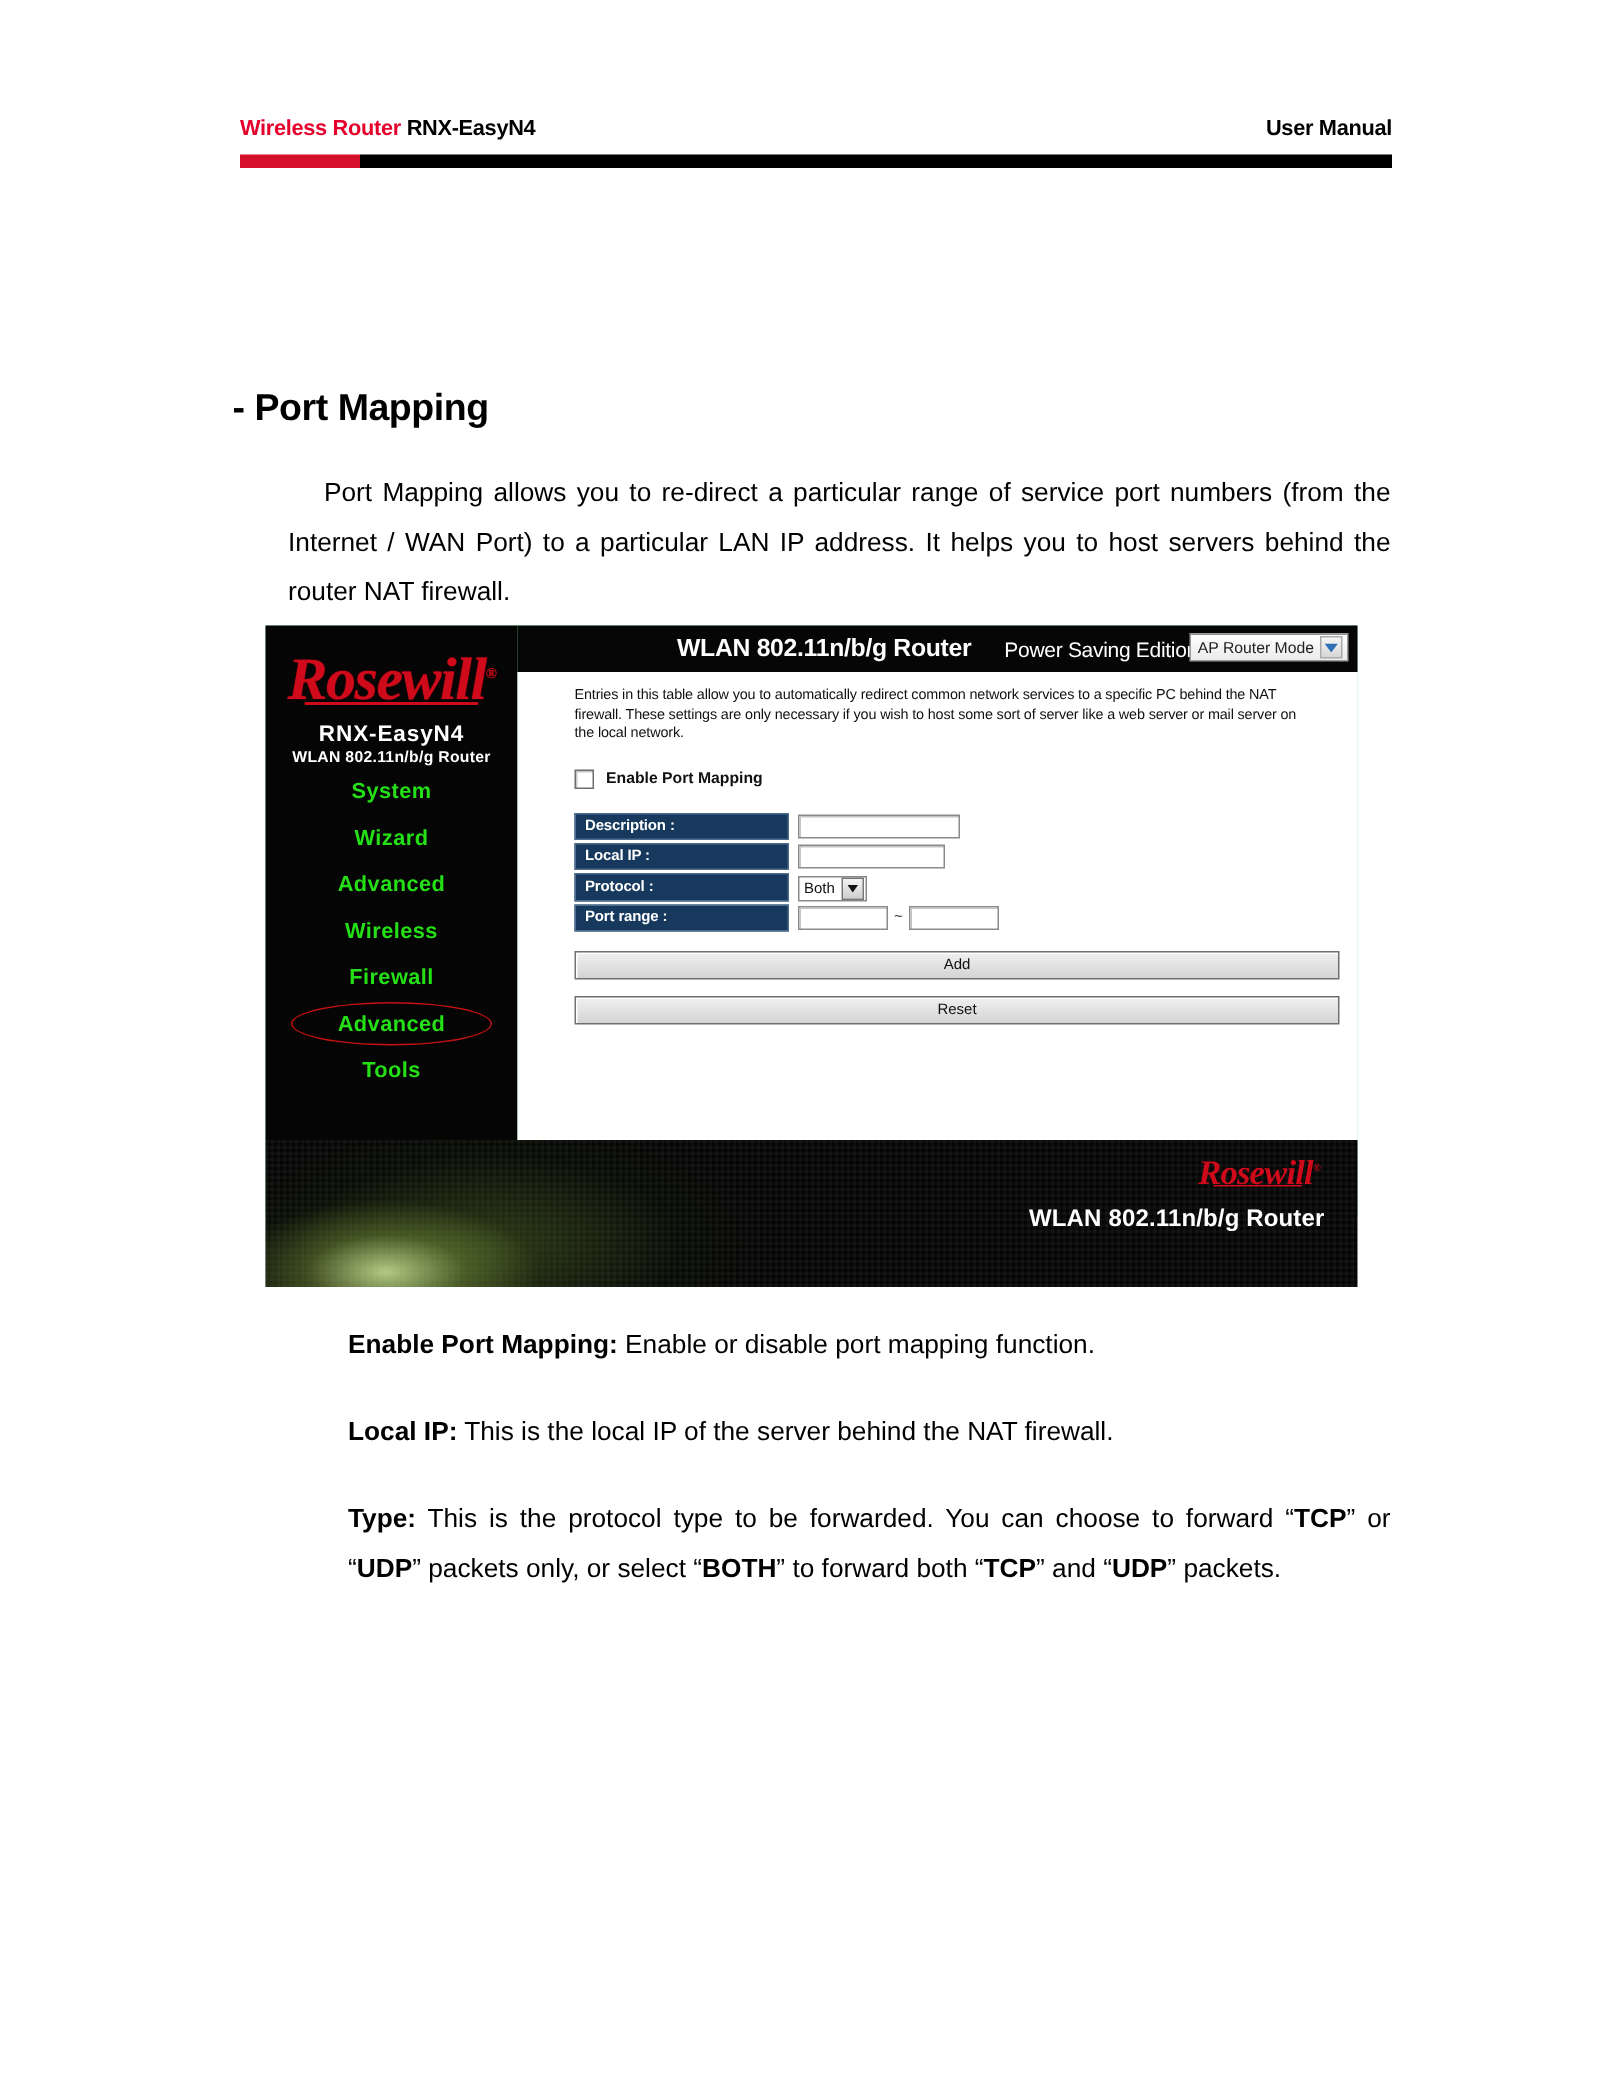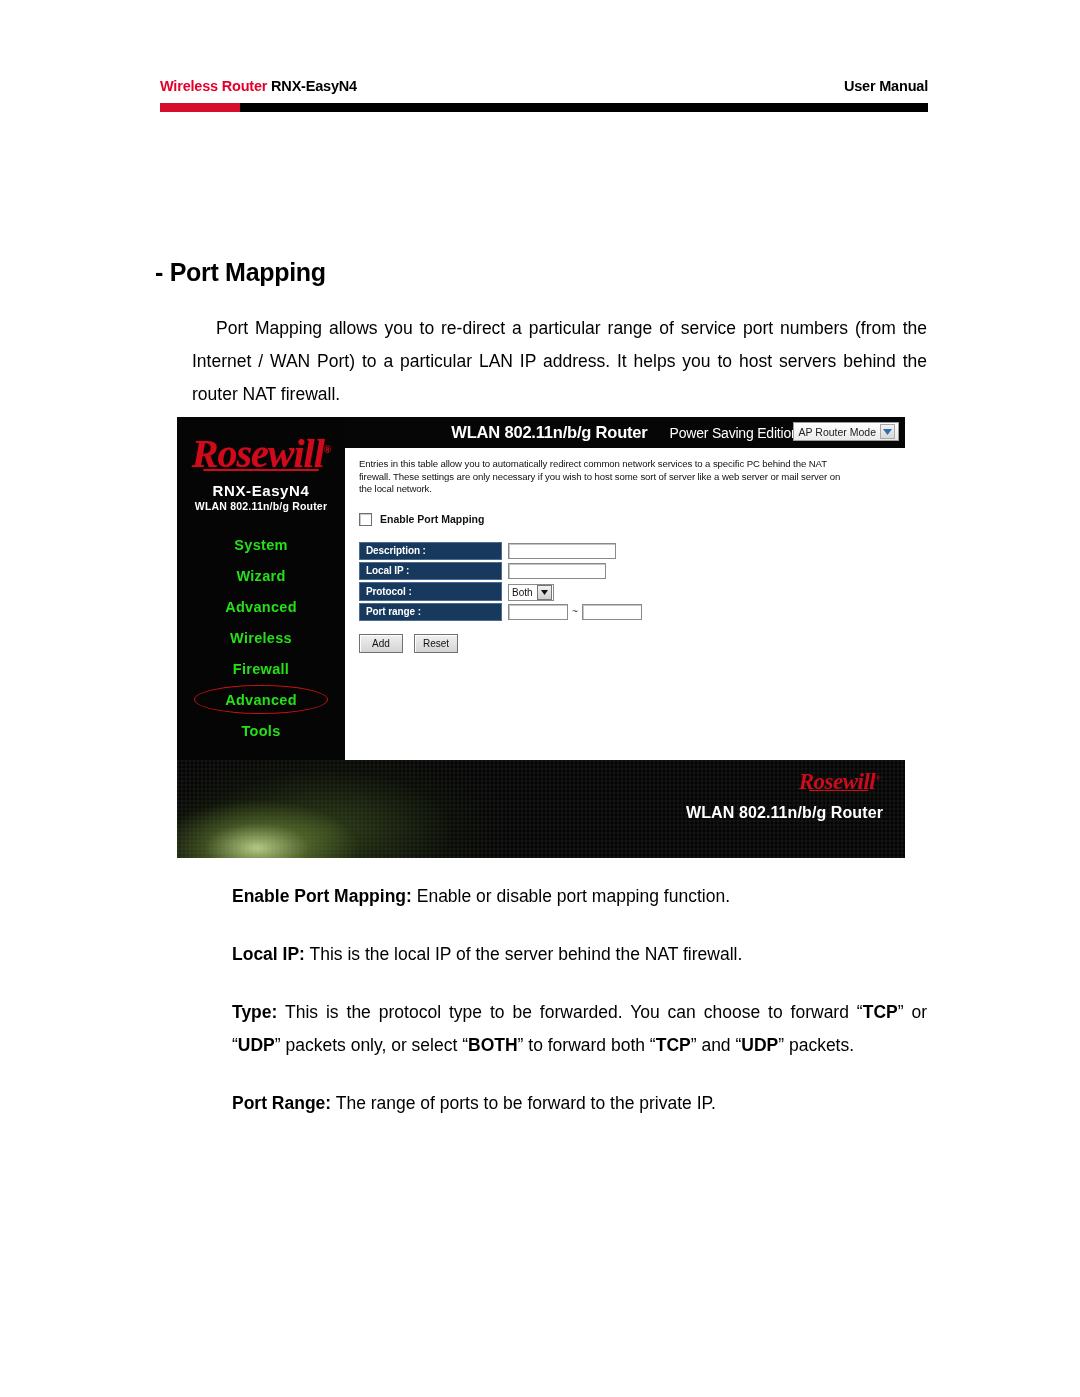--- a/index.html
+++ b/index.html
@@ -124,21 +124,21 @@
   }
   .rs-submodel {
     text-align: center;
     color: #ffffff;
     font-size: 10.5px;
     font-weight: bold;
     letter-spacing: 0.2px;
     margin-top: 1px;
   }
   .rs-menu {
-    margin-top: 17px;
+    margin-top: 1px;
   }
   .rs-menu-item {
     text-align: center;
     color: #25e016;
     font-size: 14.5px;
     font-weight: bold;
     letter-spacing: 0.3px;
     padding: 7.5px 0;
     position: relative;
   }
@@ -236,21 +236,22 @@
     letter-spacing: -0.2px;
     box-sizing: border-box;
   }
   .rs-tab:last-child { border-right: none; }
   .rs-tab.active {
     background: linear-gradient(#8f8f8f, #6d6d6d 55%, #828282);
     border: 1px solid #3a3a3a;
   }
 
   .rs-body {
-    padding: 10px 12px 0 14px;
+    padding: 10px 12px 0 2px;
+    margin-left: 36px;
   }
   .rs-desc {
     font-size: 9.6px;
     line-height: 12.6px;
     color: #111;
     letter-spacing: -0.1px;
     max-width: 492px;
   }
   .rs-enable-row {
     margin-top: 17px;
@@ -325,20 +326,21 @@
   .rs-tilde {
     font-size: 10px;
     color: #333;
     padding: 0 4px;
     display: inline-block;
   }
   .rs-buttons {
     margin-top: 11px;
     display: flex;
     gap: 11px;
+    flex-direction: column;
   }
   .rs-btn {
     min-width: 30px;
     height: 17px;
     padding: 0 6px;
     background: linear-gradient(#f0f0f0, #d4d4d4);
     border: 1px solid #707070;
     box-shadow: inset 1px 1px 0 #ffffff;
     font-size: 10px;
     color: #111;
@@ -536,16 +538,13 @@
 <div class="desc-list">
   <div class="desc-item">
     <b>Enable Port Mapping:</b><span> Enable or disable port mapping function.</span>
   </div>
   <div class="desc-item">
     <b>Local IP:</b><span> This is the local IP of the server behind the NAT firewall.</span>
   </div>
   <div class="desc-item justified">
     <b>Type:</b><span class="hang" id="type-text"> This is the protocol type to be forwarded. You can choose to forward “<b>TCP</b>” or “<b>UDP</b>” packets only, or select “<b>BOTH</b>” to forward both “<b>TCP</b>” and “<b>UDP</b>” packets.</span>
   </div>
-  <div class="desc-item">
-    <b>Port Range:</b><span> The range of ports to be forward to the private IP.</span>
-  </div>
 </div>
 
 </body></html>

